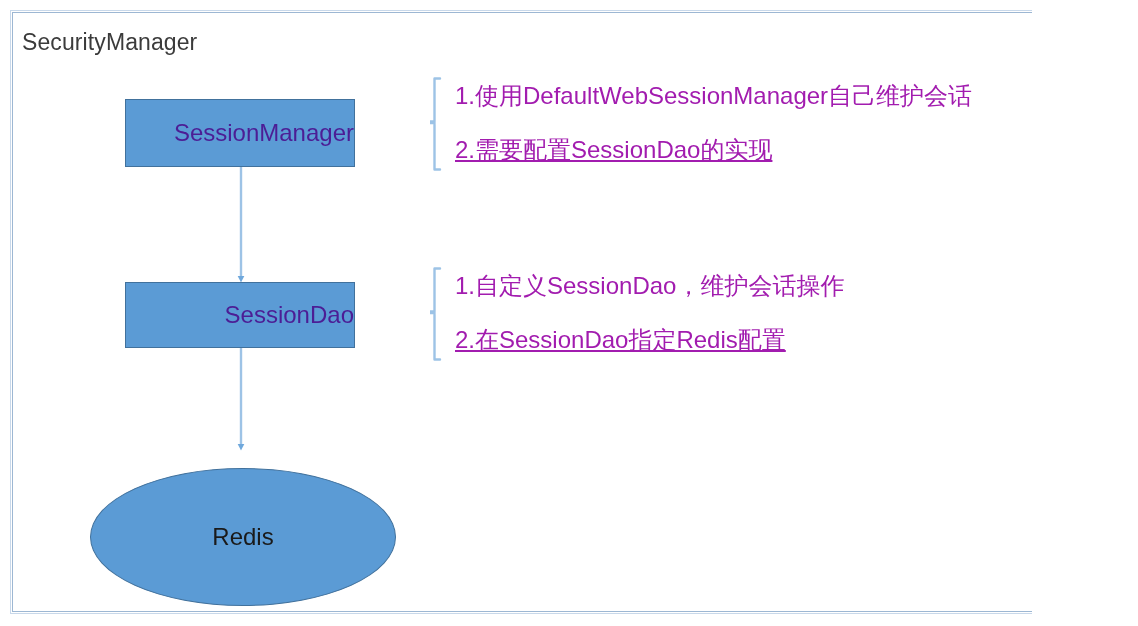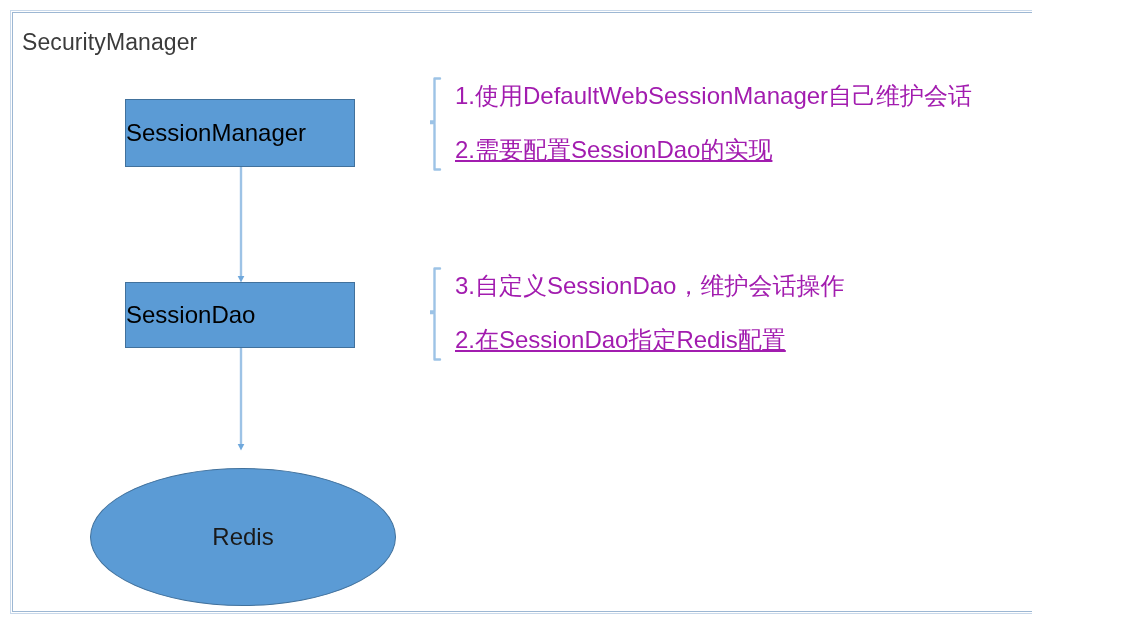--- a/index.html
+++ b/index.html
@@ -44,22 +44,22 @@
   }
 
   
   .node-box {
     position: absolute;
     box-sizing: border-box;
     background: #5b9bd5;
     border: 1px solid #41719c;
     display: flex;
     align-items: center;
-    justify-content: flex-start;
-    color: #000000;
+    justify-content: flex-end;
+    color: #4c1d95;
     font-size: 24px;
     white-space: nowrap;
   }
   #box-session-manager {
     left: 125px;
     top: 99px;
     width: 230px;
     height: 68px;
   }
   #box-session-dao {
@@ -172,18 +172,18 @@
       <div class="annotation-line l2">2.需要配置SessionDao的实现</div>
     </div>
   </div>
 
   <div class="annotation-group" id="annotation-group-2">
     <svg class="bracket" viewBox="0 0 22 96" xmlns="http://www.w3.org/2000/svg">
       <path d="M10,2.5 L4.5,2.5 L4.5,45.5 L0,45.5 M4.5,48.5 L4.5,93.5 L10,93.5" fill="none" stroke="#9dc3e6" stroke-width="2.4" stroke-linecap="round" stroke-linejoin="round"></path>
       <path d="M0,47 L4.5,47" fill="none" stroke="#9dc3e6" stroke-width="2.4" stroke-linecap="round"></path>
     </svg>
     <div class="annotation-lines">
-      <div class="annotation-line l1">3.自定义SessionDao，维护会话操作</div>
+      <div class="annotation-line l1">1.自定义SessionDao，维护会话操作</div>
       <div class="annotation-line l2">2.在SessionDao指定Redis配置</div>
     </div>
   </div>
 
 </div>
 
 </body></html>

